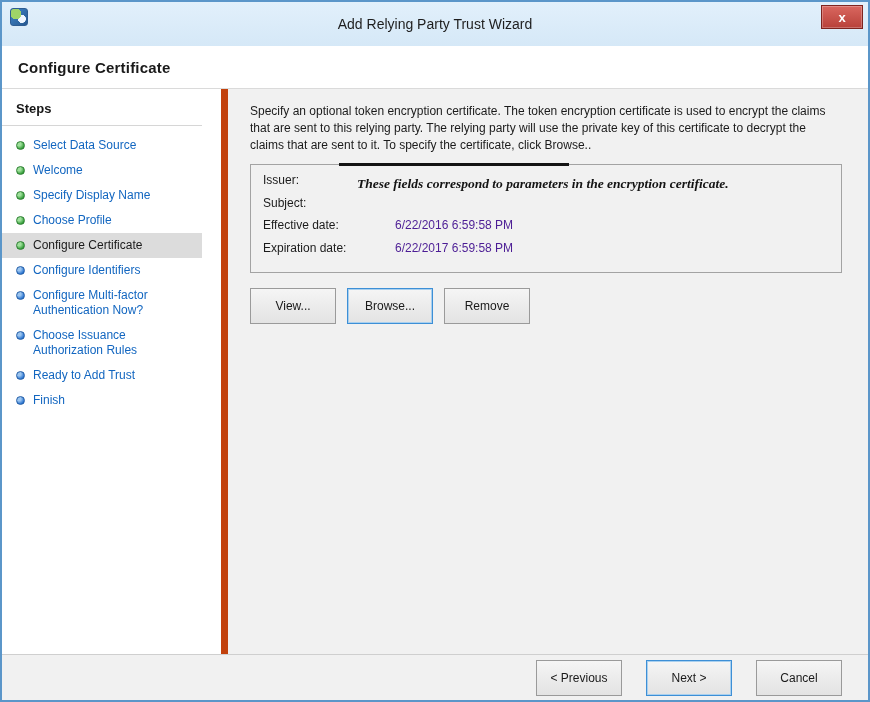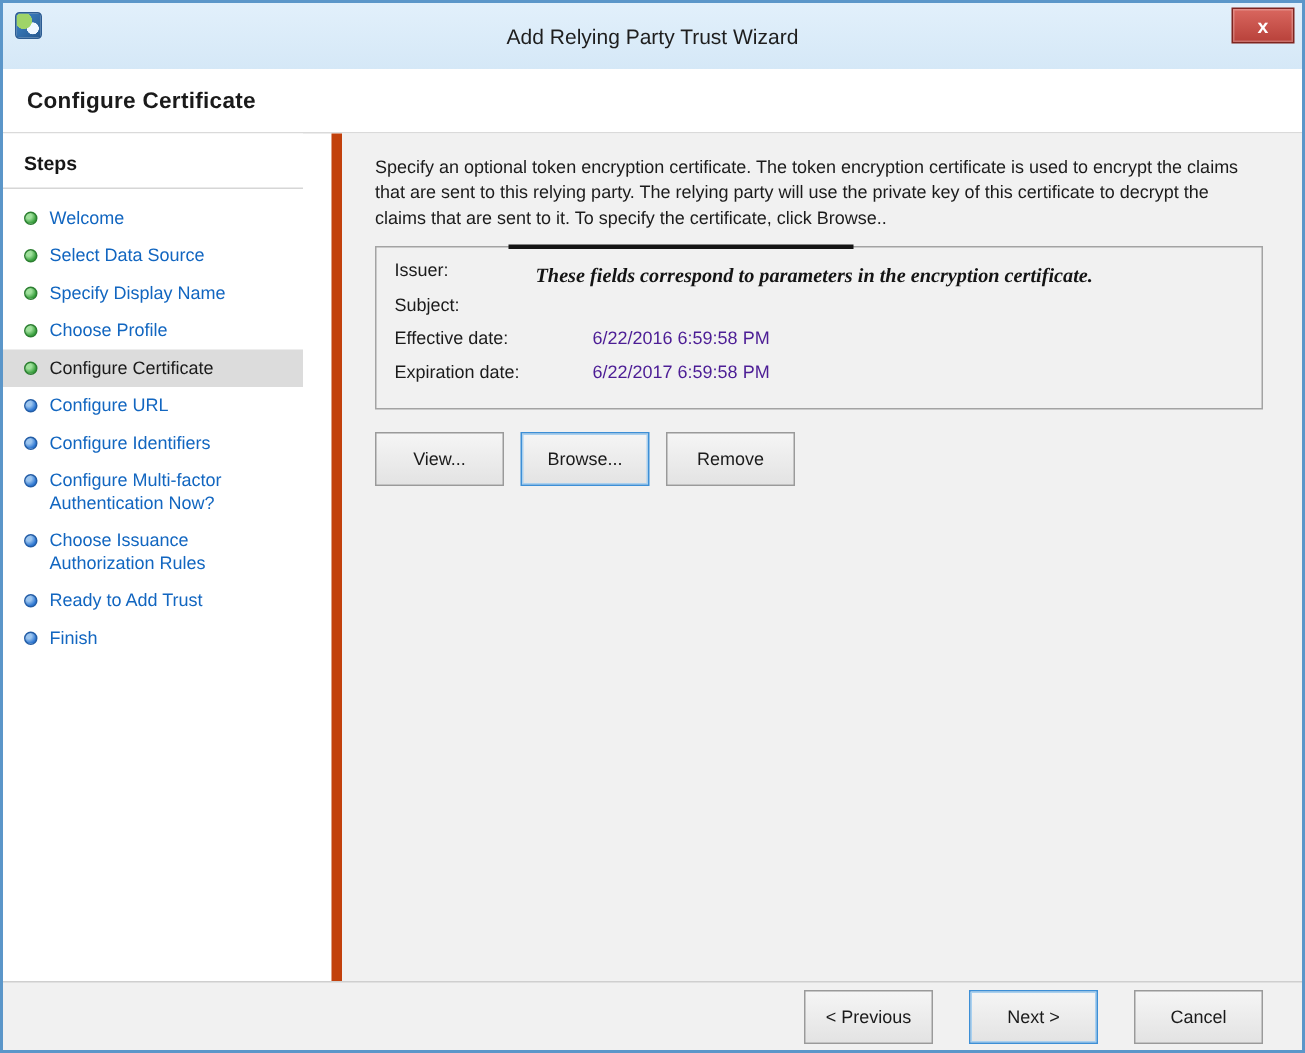--- a/index.html
+++ b/index.html
@@ -242,41 +242,37 @@
   </div>
 
   <div class="content-row">
 
     <div class="sidebar">
       <div class="steps-header">Steps</div>
       <hr class="steps-sep">
 
       <div class="step" data-state="done">
         <span class="dot"></span>
+        <span class="step-label">Select Data Source</span>
+      </div>
+      <div class="step" data-state="done">
+        <span class="dot"></span>
         <span class="step-label">Welcome</span>
       </div>
       <div class="step" data-state="done">
         <span class="dot"></span>
-        <span class="step-label">Select Data Source</span>
+        <span class="step-label">Specify Display Name</span>
       </div>
       <div class="step" data-state="done">
         <span class="dot"></span>
-        <span class="step-label">Specify Display Name</span>
-      </div>
-      <div class="step" data-state="done">
-        <span class="dot"></span>
         <span class="step-label">Choose Profile</span>
       </div>
       <div class="step" data-state="current">
         <span class="dot"></span>
         <span class="step-label">Configure Certificate</span>
-      </div>
-      <div class="step" data-state="todo">
-        <span class="dot"></span>
-        <span class="step-label">Configure URL</span>
       </div>
       <div class="step" data-state="todo">
         <span class="dot"></span>
         <span class="step-label">Configure Identifiers</span>
       </div>
       <div class="step" data-state="todo">
         <span class="dot"></span>
         <span class="step-label">Configure Multi-factor Authentication Now?</span>
       </div>
       <div class="step" data-state="todo">

